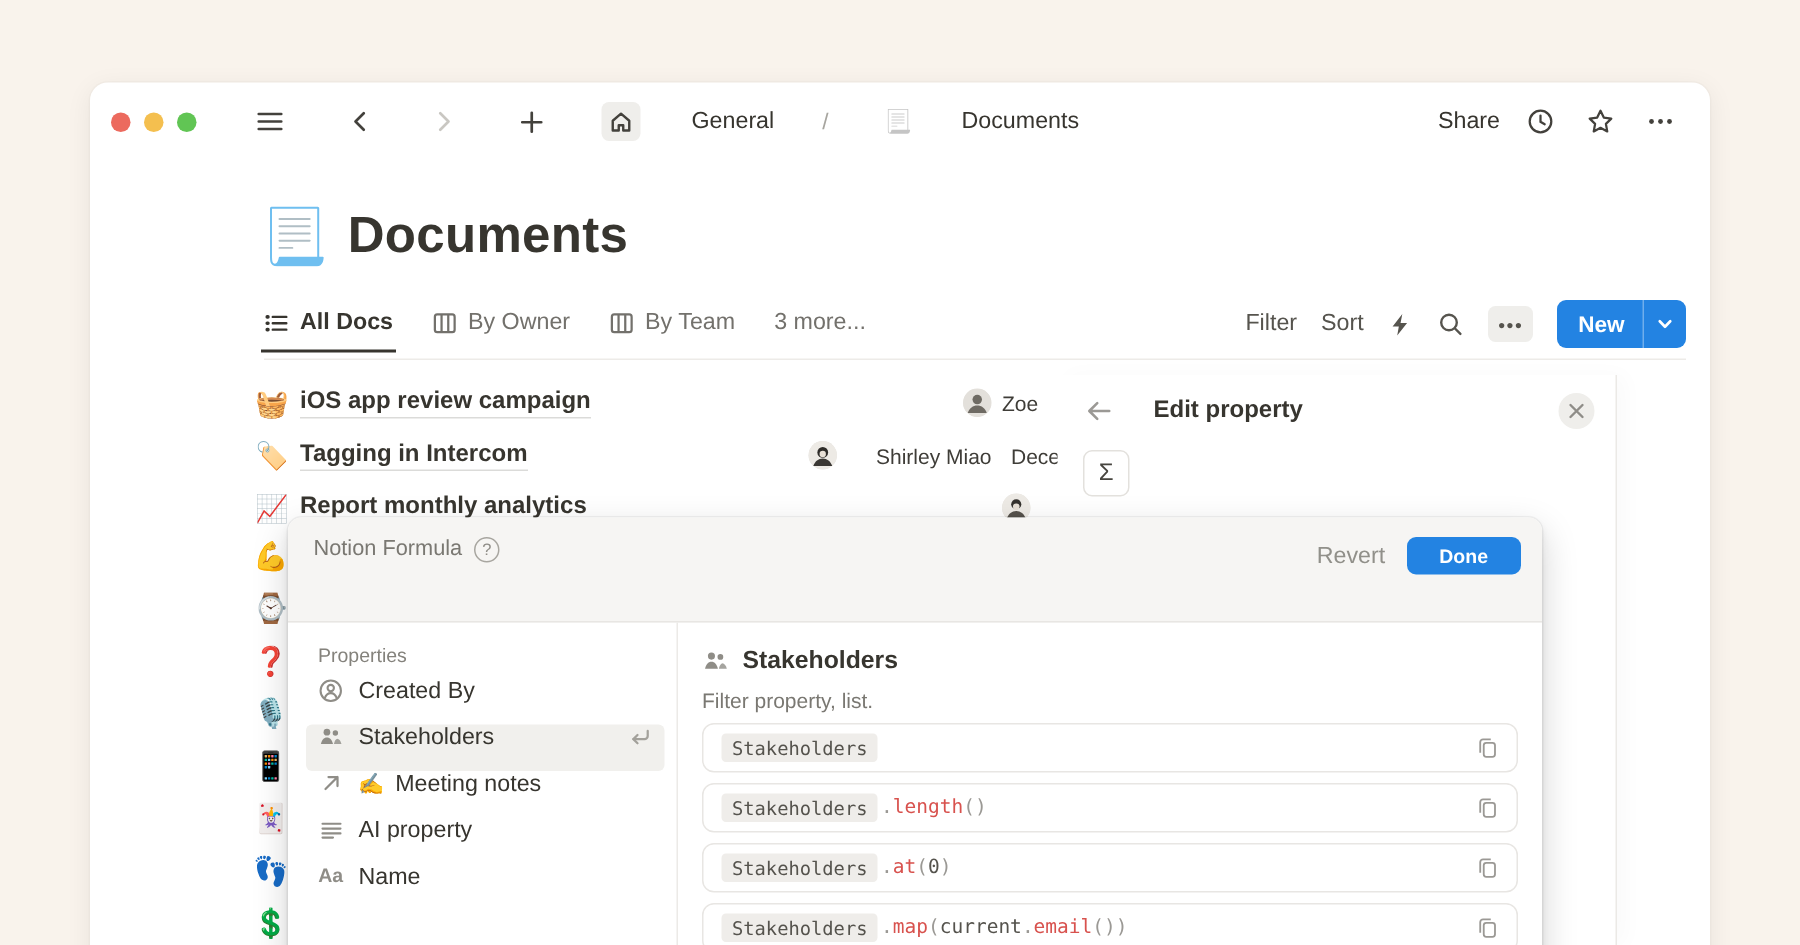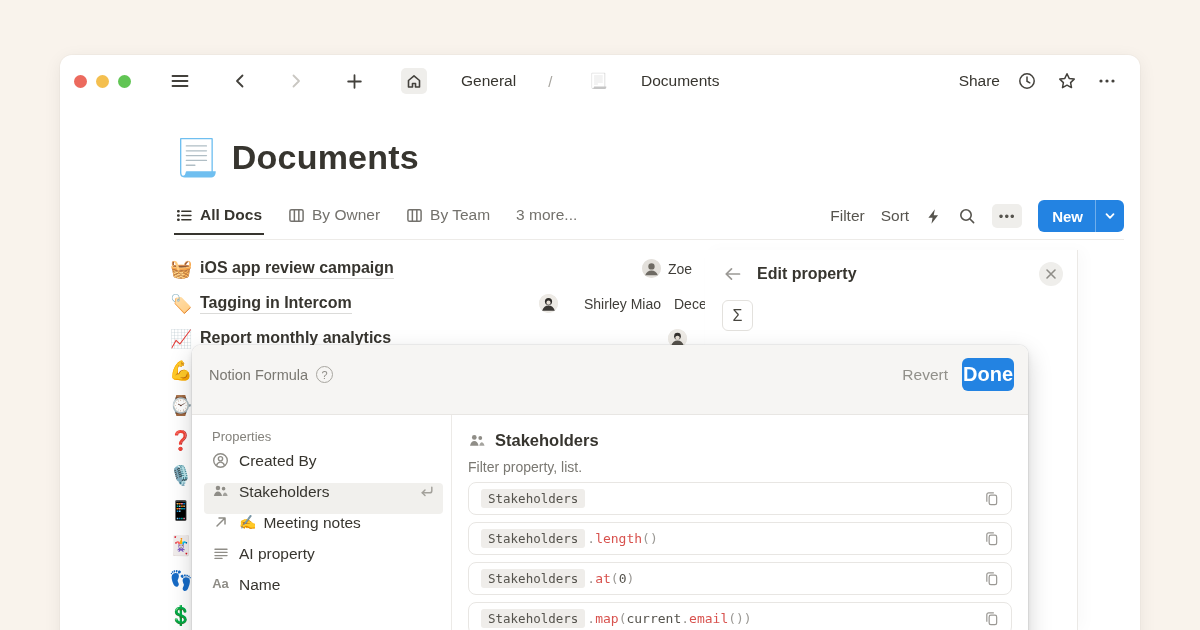--- a/index.html
+++ b/index.html
@@ -59,41 +59,41 @@
   .cell-person { position:absolute; display:flex; align-items:center; gap:7px; font-size:14px; color:#3F3D38; }
   .avatar { width:19px; height:19px; border-radius:50%; overflow:hidden; background:#E7E4DF; flex:0 0 auto; }
   .cell-date { position:absolute; font-size:14px; color:#3F3D38; white-space:nowrap; }
   .side-emoji { position:absolute; left:168px; width:26px; text-align:center; font-size:19px; }
 
   
   .edit-panel { position:absolute; left:705px; top:250px; width:373px; height:380px; background:#fff; z-index:5;
                 border-right:1px solid #EBE9E6; box-shadow:6px 0 14px rgba(0,0,0,0.025); }
   .ep-head { display:flex; align-items:center; padding:12px 14px 0 18px; }
   .ep-back { color:#9B9995; display:inline-flex; cursor:pointer; }
-  .ep-title { font-size:16px; font-weight:700; margin-left:14px; }
+  .ep-title { font-size:16px; font-weight:700; margin-left:26px; }
   .ep-close { margin-left:auto; width:24px; height:24px; border-radius:50%; background:#EFEEEB; color:#8F8D88;
               display:flex; align-items:center; justify-content:center; cursor:pointer; }
   .ep-row { display:flex; align-items:center; gap:7px; padding:14px 16px 0 17px; }
   .sigma-box { width:31px; height:31px; border:1px solid #E3E1DD; border-radius:6px; display:flex; align-items:center;
                justify-content:center; font-size:16px; color:#47453F; background:#fff; cursor:pointer; flex:0 0 auto; }
   .name-input { flex:1; height:32px; border:1px solid #E3E1DD; border-radius:4px; background:#FBFBFA;
                 font-size:15.5px; color:#37352F; padding:0 10px; font-family:"Liberation Sans",sans-serif; outline:none; }
 
   
   .formula { position:absolute; left:192px; top:345px; width:836px; height:330px; background:#fff; border-radius:9px;
              z-index:30; overflow:hidden;
              box-shadow:rgba(15,15,15,.05) 0 0 0 1px, rgba(15,15,15,.08) 0 3px 6px, rgba(15,15,15,.18) 0 9px 24px; }
   .f-head { background:#F6F5F3; height:70px; position:relative; border-bottom:1px solid #E8E6E3; }
-  .f-head-row { display:flex; align-items:center; padding:13px 14px 0 17px; }
+  .f-head-row { display:flex; align-items:flex-start; padding:13px 14px 0 17px; }
   .f-title { font-size:14.5px; color:#7A7872; }
   .f-help { width:17px; height:17px; border-radius:50%; border:1.4px solid #A8A6A0; color:#8F8D87; font-size:11px;
             display:inline-flex; align-items:center; justify-content:center; margin-left:8px; cursor:pointer; }
   .f-actions { margin-left:auto; display:flex; align-items:center; gap:14px; }
   .revert { font-size:15.5px; color:#91908A; cursor:pointer; }
-  .done { background:#2383E2; color:#fff; font-size:20px; font-weight:700; padding:5px 1px; border-radius:6px;
+  .done { background:#2383E2; color:#fff; font-size:13px; font-weight:700; padding:5px 22px; border-radius:6px;
           border:none; cursor:pointer; font-family:"Liberation Sans",sans-serif; }
   .f-body { display:flex; height:260px; }
   .f-left { width:260px; border-right:1px solid #ECEAE7; padding:14px 8px 0 12px; }
   .props-label { font-size:13px; color:#84827C; padding-left:8px; margin-bottom:8px; }
   .prop { display:flex; align-items:flex-start; gap:10px; height:31px; padding:0 8px; border-radius:4px;
           font-size:15.5px; color:#37352F; cursor:pointer; }
   .prop.selected { background:#F1F0ED; }
   .prop .picn { color:#8F8D87; display:inline-flex; width:17px; justify-content:center; flex:0 0 auto; }
   .prop .ret { margin-left:auto; color:#A3A19B; display:inline-flex; }
   .prop .pemoji { font-size:14px; margin-right:-3px; }

